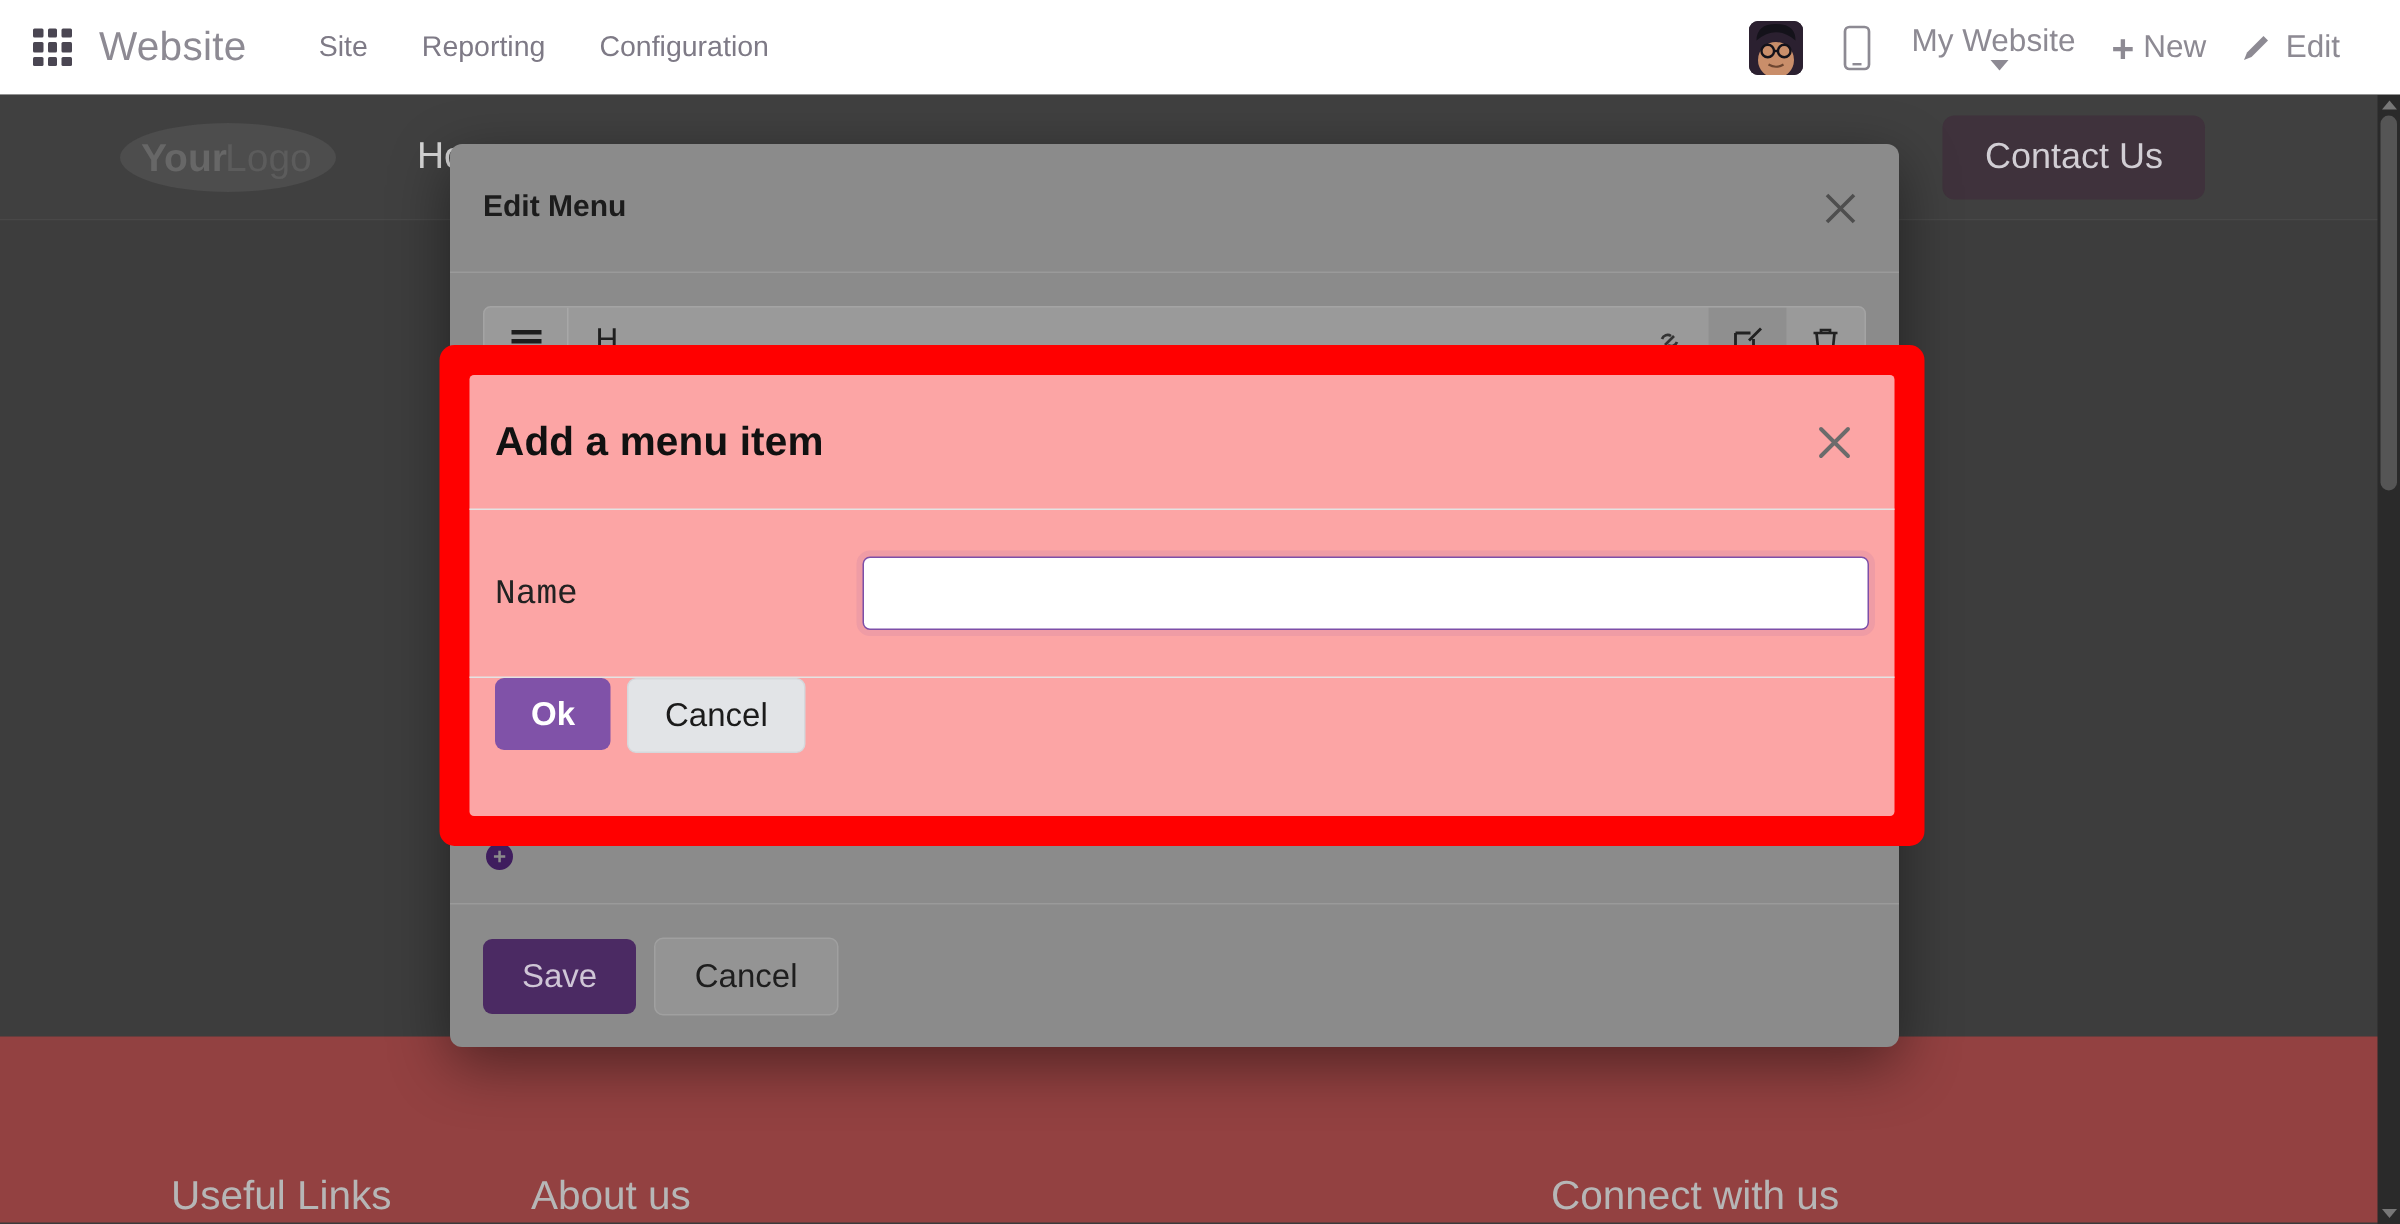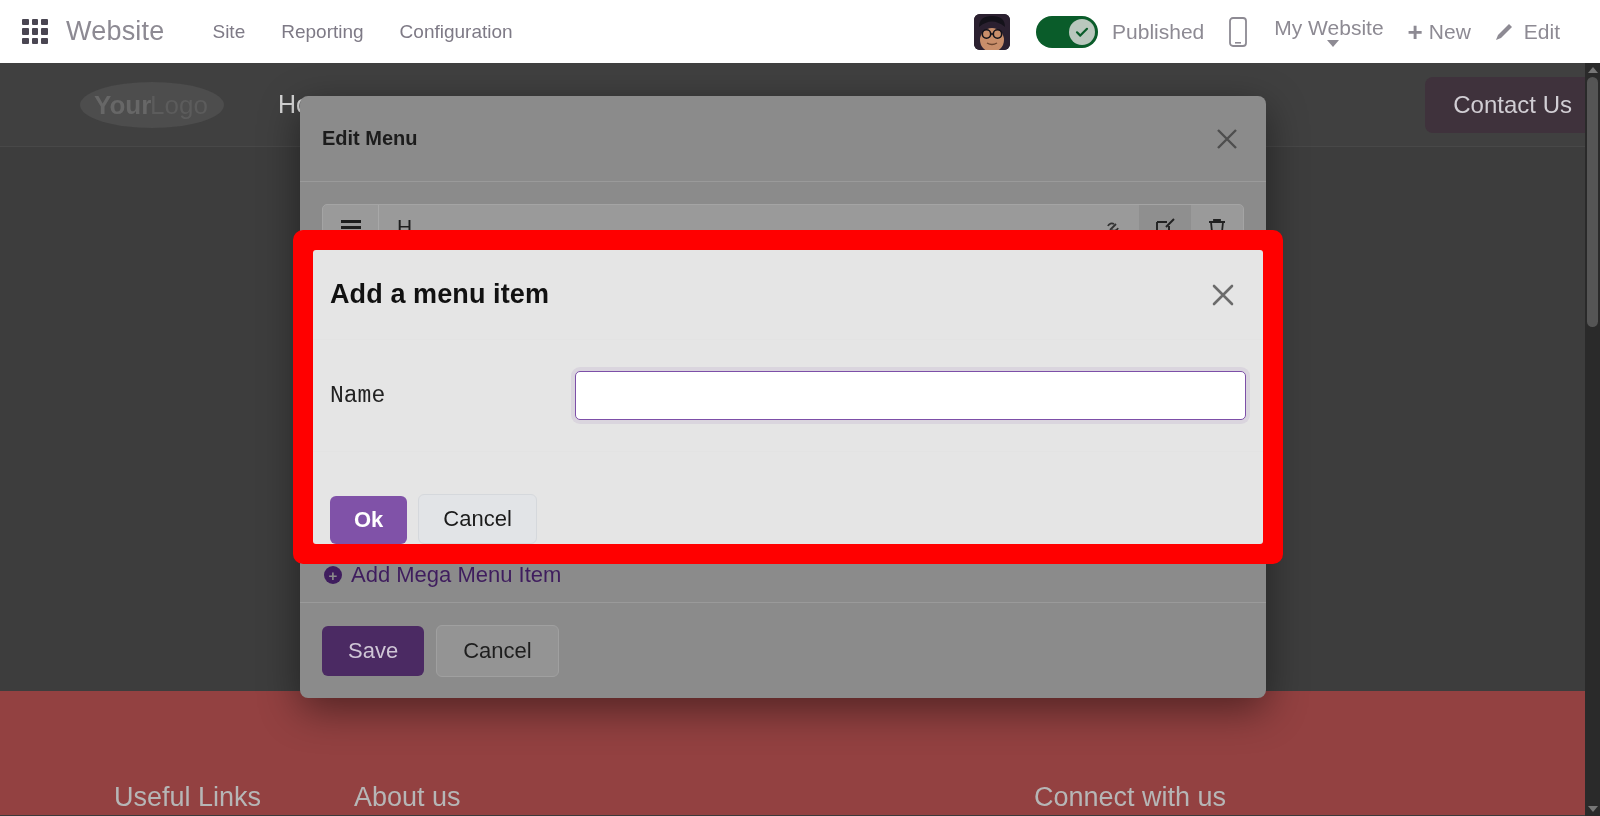--- a/index.html
+++ b/index.html
@@ -68,21 +68,21 @@
   }
   .site-header {
     height: 84px; background: #1c1c1c;
     display: flex; align-items: center; padding: 0 0 0 78px;
     border-bottom: 1px solid #262626;
   }
   .logo { width: 148px; height: 50px; position: relative; }
   .site-nav { display: flex; align-items: center; gap: 0; margin-left: 30px; }
   .site-nav a { color: #cfcfcf; font-size: 25px; text-decoration: none; padding: 0 22px; }
   .contact-btn {
-    margin-left: auto; 
+    margin-left: auto; margin-right: 130px;
     background: #1b0b17; color: #c9c5cc; font-size: 24px;
     padding: 14px 28px; border-radius: 8px;
   }
   .site-body { height: 544px; background: #181818; }
   .site-footer {
     height: 124px; background: #7f1d1d; padding-left: 114px;
     display: flex; align-items: flex-end;
   }
   .footer-cols { display: flex; width: 100%; padding-bottom: 2px; }
   .footer-col { color: #a9a9a9; font-size: 27px; }
@@ -156,21 +156,21 @@
 
   
   .redbox {
     position: absolute; left: 293px; top: 230px; width: 990px; height: 334px;
     background: #ff0000; border-radius: 10px; z-index: 10;
     padding: 20px;
   }
 
   
   .addmodal {
-    width: 100%; height: 100%; background: #e5e5e5; border-radius: 3px;
+    width: 100%; height: 100%; background: #fca5a5; border-radius: 3px;
     display: flex; flex-direction: column; position: relative;
   }
   .am-head {
     height: 90px; display: flex; align-items: center; padding: 0 24px 0 17px;
     border-bottom: 1px solid #e3e3e3;
   }
   .am-title { font-size: 27px; font-weight: 700; color: #111; letter-spacing: .1px; }
   .am-x { margin-left: auto; display: flex; color: #6b6b6b; }
   .am-body {
     flex: 1; display: flex; align-items: center; padding: 0 17px;
@@ -181,21 +181,21 @@
     flex: 1; max-width: 682px;
   }
   .am-input {
     width: 100%; height: 49px; border: 1px solid #7d4fa8; border-radius: 5px;
     background: #fff; font-size: 21px; padding: 0 14px;
     outline: none;
     box-shadow: 0 0 0 4px rgba(125,79,168,0.10);
     font-family: "Liberation Sans", sans-serif; color: #222;
     caret-color: #333;
   }
-  .am-foot { height: 92px; display: flex; align-items: flex-end; padding-left: 17px; gap: 11px; }
+  .am-foot { height: 92px; display: flex; align-items: flex-start; padding-left: 17px; gap: 11px; }
   .btn-ok {
     background: #8052a8; color: #fff; font-size: 22px; font-weight: 600;
     padding: 11px 24px; border-radius: 6px; border: none;
   }
   .btn-cancel {
     background: #e2e4e7; color: #1b1b1b; font-size: 22px;
     padding: 11px 24px; border-radius: 6px; border: 1px solid #d5d8dc;
   }
 </style>
 </head>
@@ -268,21 +268,20 @@
           </div>
           <div class="em-ibtn">
             <svg width="22" height="22" viewBox="0 0 22 22">
                 <path d="M3 6 h16 M8 6 V4 h6 v2 M5 6 l1.3 13 h9.4 L17 6" stroke="#222" stroke-width="1.8" fill="none"></path>
               </svg>
           </div>
         </div>
       </div>
       <div class="em-addlink">
         <span class="em-plus">+</span>
-        <span>Add Mega Menu Item</span>
       </div>
     </div>
     <div class="em-foot">
       <button class="btn-save">Save</button>
       <button class="btn-cancel-gray">Cancel</button>
     </div>
   </div>
 
   <div class="redbox">
     <div class="addmodal">
@@ -330,30 +329,20 @@
         <svg width="36" height="36" viewBox="0 0 36 36">
           <rect width="36" height="36" fill="#2b2030"></rect>
           <ellipse cx="18" cy="26" rx="12" ry="12" fill="#c98e6a"></ellipse>
           <path d="M5 13 q13 -11 26 0 q0 -11 -13 -11 q-13 0 -13 11" fill="#14121a"></path>
           <circle cx="12.5" cy="20" r="4.2" fill="none" stroke="#14121a" stroke-width="1.6"></circle>
           <circle cx="23.5" cy="20" r="4.2" fill="none" stroke="#14121a" stroke-width="1.6"></circle>
           <path d="M16.7 20 h2.6" stroke="#14121a" stroke-width="1.6"></path>
           <path d="M13 29 q5 3 10 0" stroke="#6d4630" stroke-width="1.4" fill="none"></path>
         </svg>
       </div>
-      <div class="pub-toggle">
-        <div class="pub-pill">
-          <div class="pub-knob">
-            <svg width="18" height="18" viewBox="0 0 18 18">
-                <path d="M4 9.3 L7.3 12.6 L14 5.8" stroke="#0a5c2a" stroke-width="2.2" fill="none" stroke-linecap="round" stroke-linejoin="round"></path>
-              </svg>
-          </div>
-        </div>
-        <div class="pub-label">Published</div>
-      </div>
       <div class="mobile-icon">
         <svg width="20" height="32" viewBox="0 0 20 32">
           <rect x="2" y="2" width="16" height="28" rx="3" fill="none" stroke="#8d8a93" stroke-width="1.8"></rect>
           <rect x="7" y="26" width="6" height="1.6" fill="#8d8a93"></rect>
         </svg>
       </div>
       <div class="site-sel">
         <span>My Website</span>
         <span class="caret"></span>
       </div>

